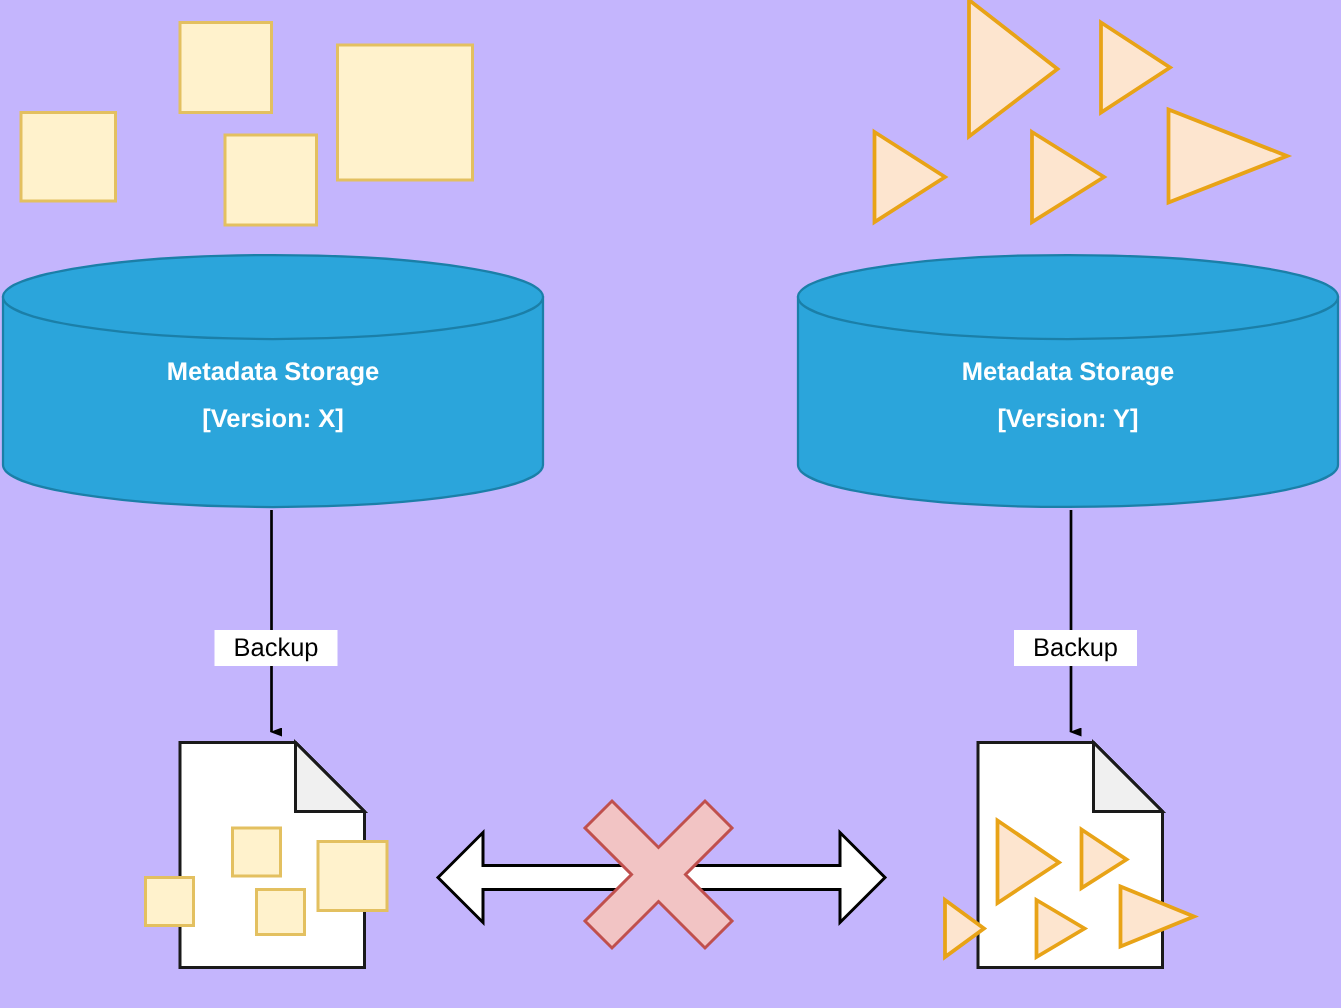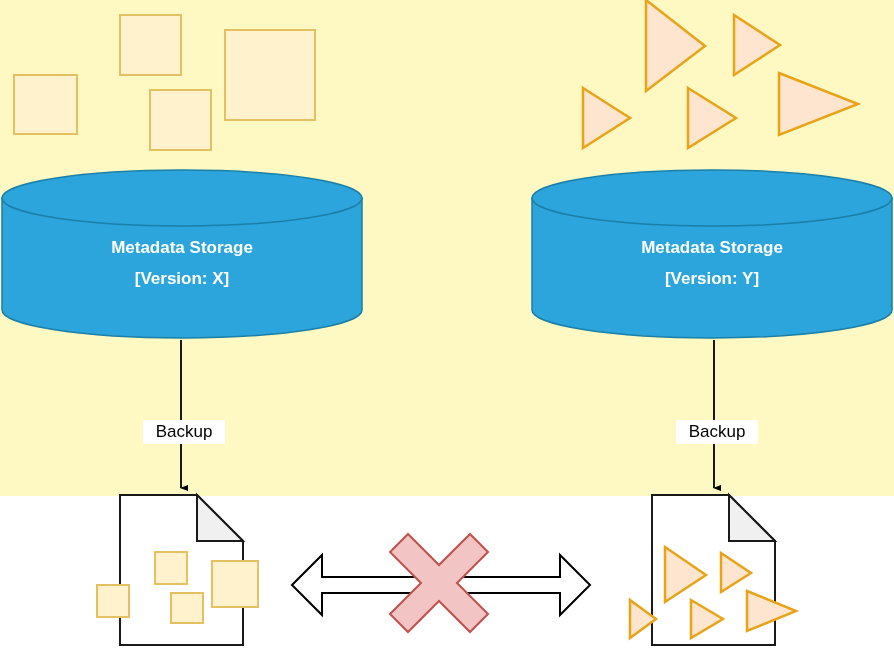--- a/index.html
+++ b/index.html
@@ -10,22 +10,22 @@
   }
   body {
     width: 894px;
     height: 672px;
     font-family: "Liberation Sans", sans-serif;
     overflow: hidden;
   }
   #diagram-root {
     position: relative;
     width: 894px;
-    height: 496px;
-    background: #fef9c3;
+    height: 672px;
+    background: #c4b5fd;
   }
   svg#diagram {
     display: block;
     width: 894px;
     height: 672px;
   }
   text {
     font-family: "Liberation Sans", sans-serif;
   }
   .cyl-label {

